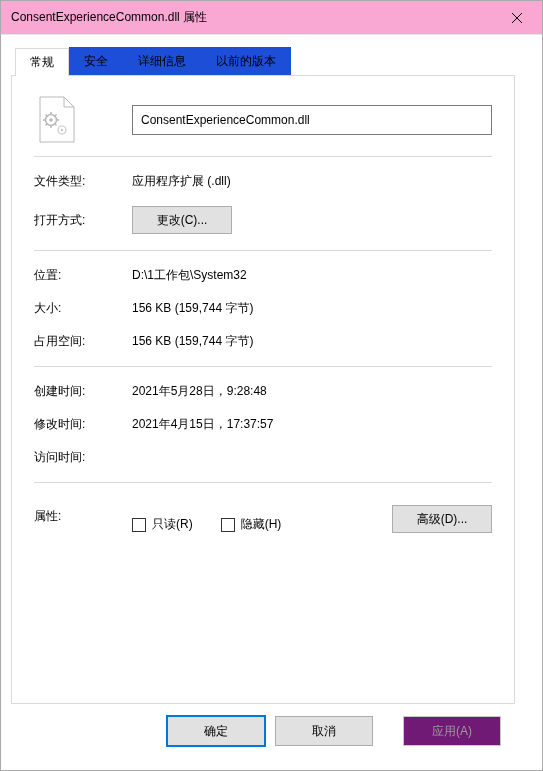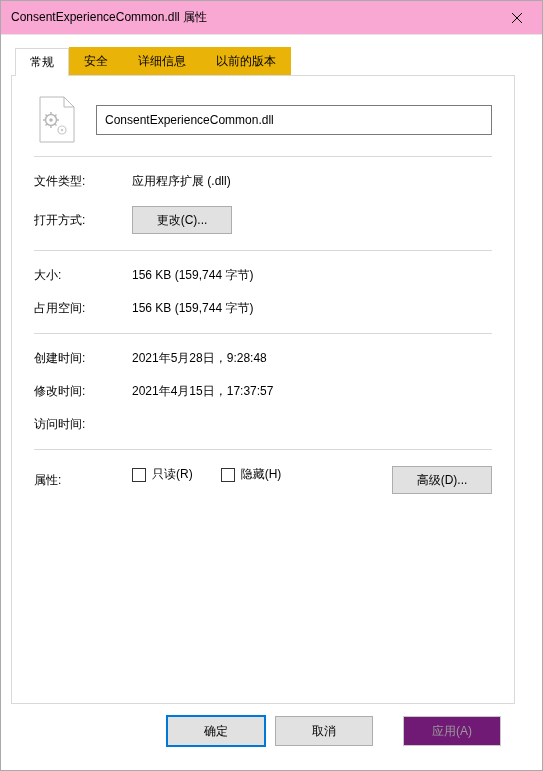--- a/index.html
+++ b/index.html
@@ -58,21 +58,21 @@
     position: relative;
     z-index: 2;
   }
   .tab {
     padding: 5px 14px 5px 14px;
     font-size: 12px;
     color: #000;
     border: 1px solid transparent;
     border-bottom: none;
     position: relative;
-    background: #eab308;
+    background: #1d4ed8;
   }
   .tab.active {
     border-color: #d9d9d9;
     background: #fff;
     top: 1px;
     z-index: 3;
   }
   .tabpanel {
     border: 1px solid #d9d9d9;
     flex: 1;
@@ -97,20 +97,21 @@
   }
   .divider {
     border: none;
     border-top: 1px solid #d9d9d9;
     margin: 8px 0 8px 0;
   }
   .filename-row {
     display: flex;
     align-items: center;
     margin-bottom: 14px;
+    gap: 36px;
   }
   .file-icon {
     width: 44px;
     height: 44px;
     display: flex;
     align-items: center;
     justify-content: center;
     margin-right: 18px;
     flex-shrink: 0;
   }
@@ -142,21 +143,21 @@
     align-items: center;
     margin-right: 28px;
   }
   .checkbox-box {
     width: 14px;
     height: 14px;
     border: 1px solid #333;
     margin-right: 6px;
     background: #fff;
   }
-  .attr-row .value { display:flex; align-items:flex-start; }
+  .attr-row .value { display:flex; align-items:flex-end;margin-top:6px; }
   .attr-row .value .spacer { flex:1; }
   .footer {
     display: flex;
     justify-content: flex-end;
     gap: 10px;
     padding: 12px 14px 14px 0;
     background: #fff;
   }
   .footer .btn { min-width: 98px; height: 30px; }
   .footer .btn.default {
@@ -229,20 +230,24 @@
 
         <div class="row open-with-row">
           <span class="label">打开方式:</span>
           <div class="value">
             <button class="btn">更改(C)...</button>
           </div>
         </div>
 
         <hr class="divider">
 
+        <div class="row">
+          <span class="label">位置:</span>
+          <span class="value">D:\1工作包\System32</span>
+        </div>
 
         <div class="row">
           <span class="label">大小:</span>
           <span class="value">156 KB (159,744 字节)</span>
         </div>
 
         <div class="row">
           <span class="label">占用空间:</span>
           <span class="value">156 KB (159,744 字节)</span>
         </div>

